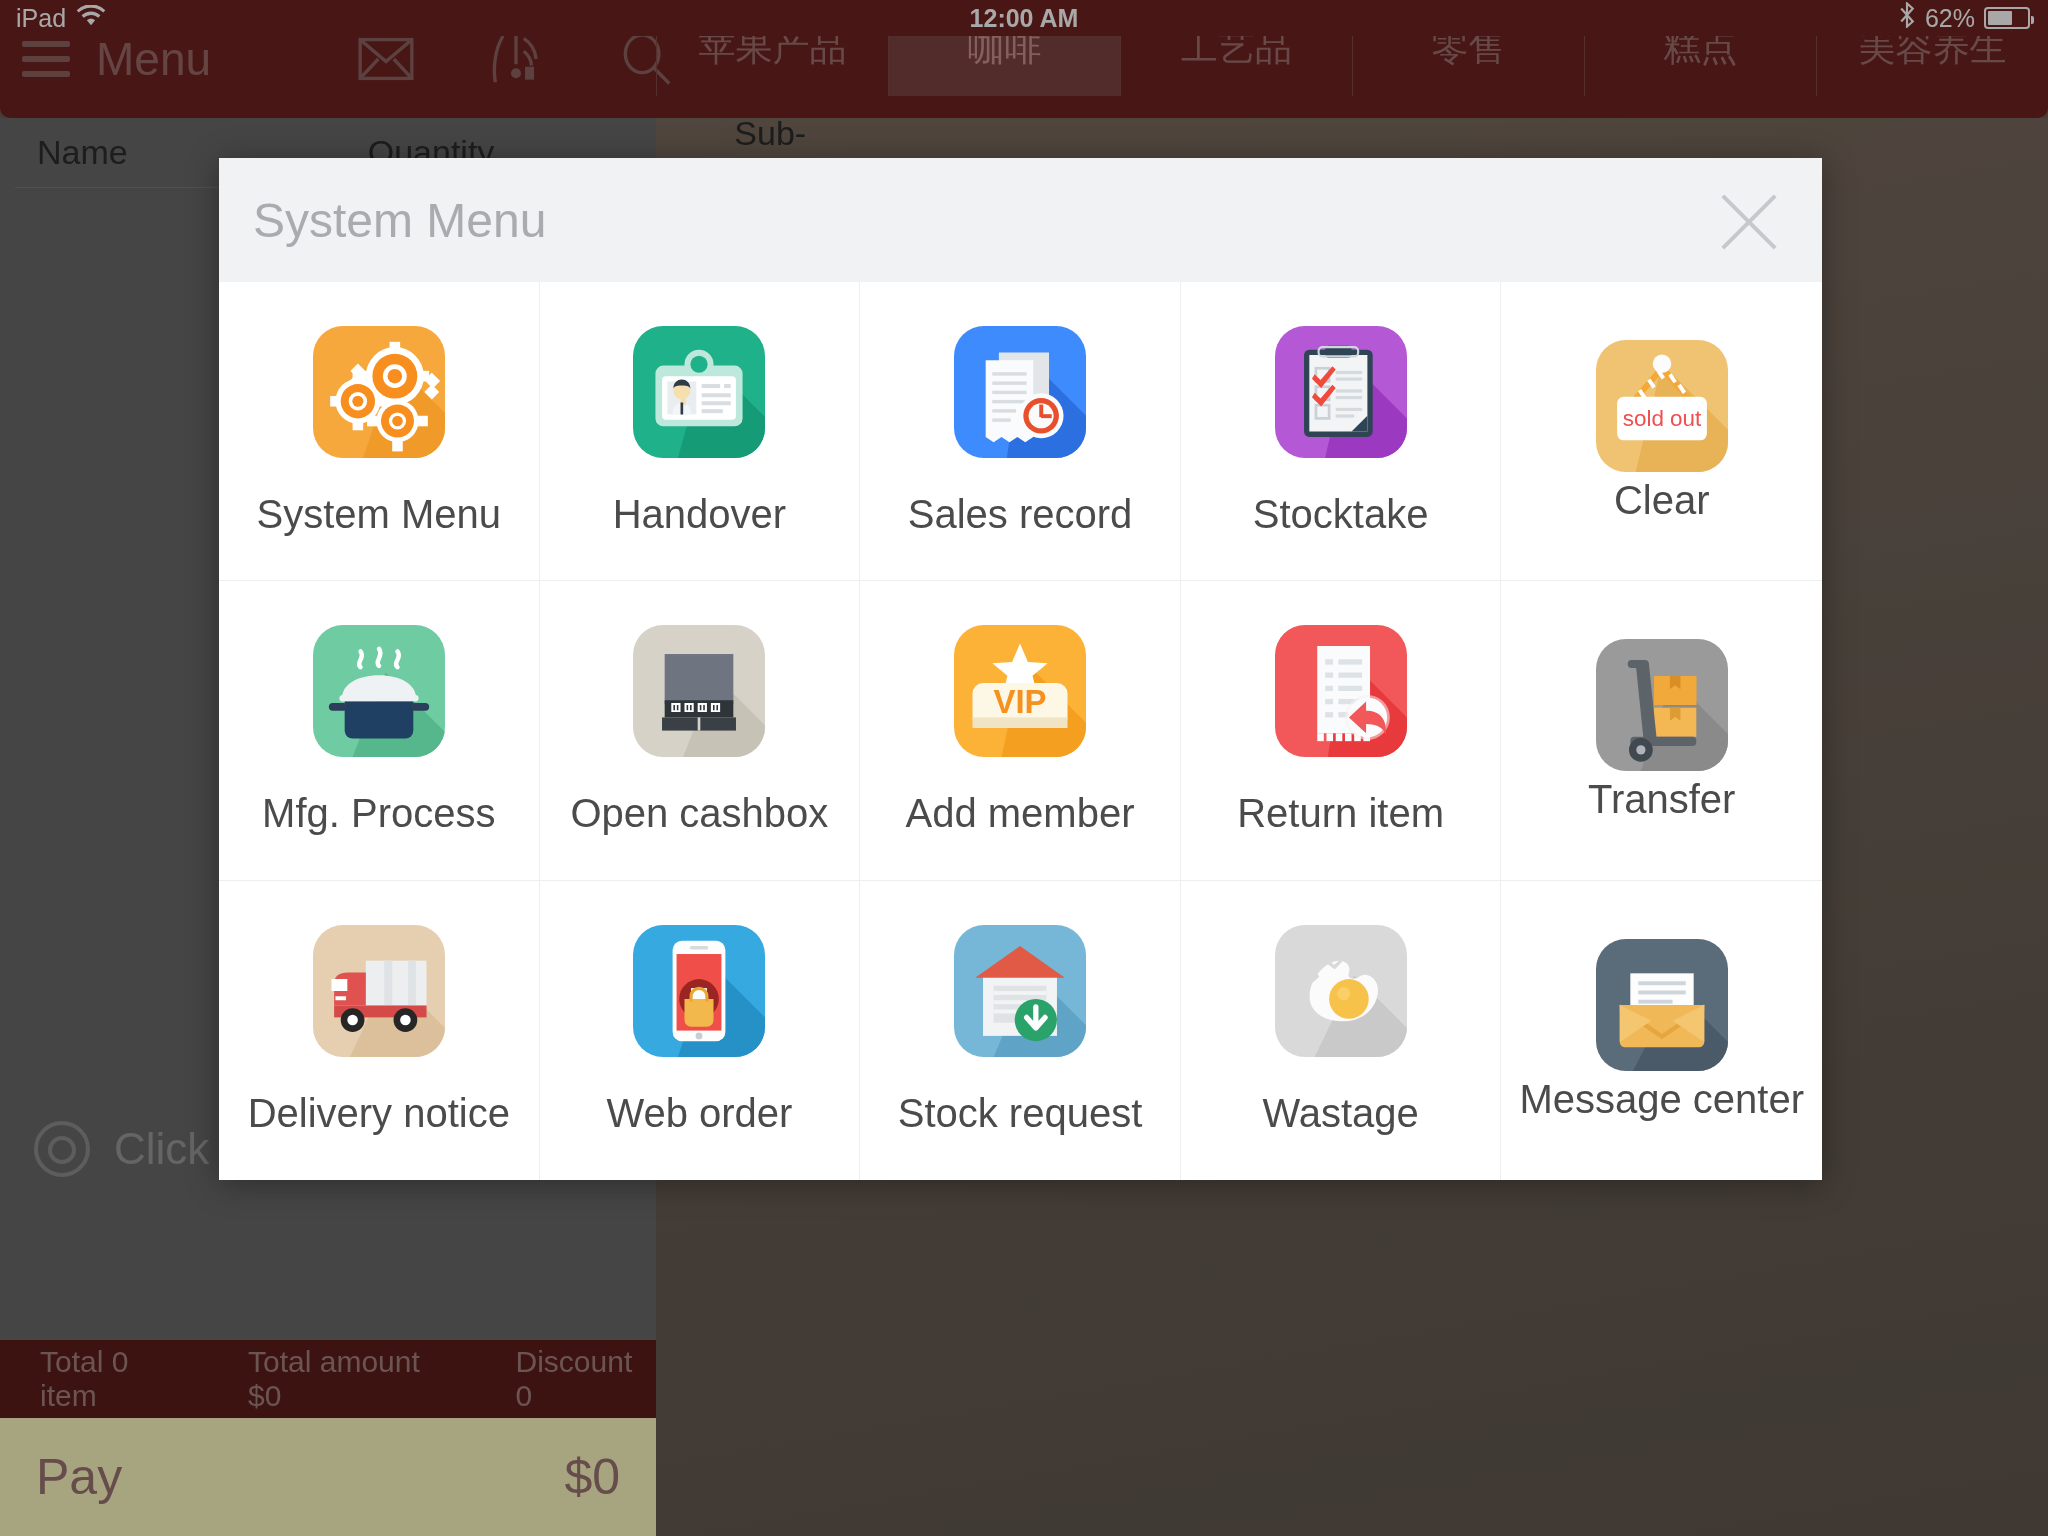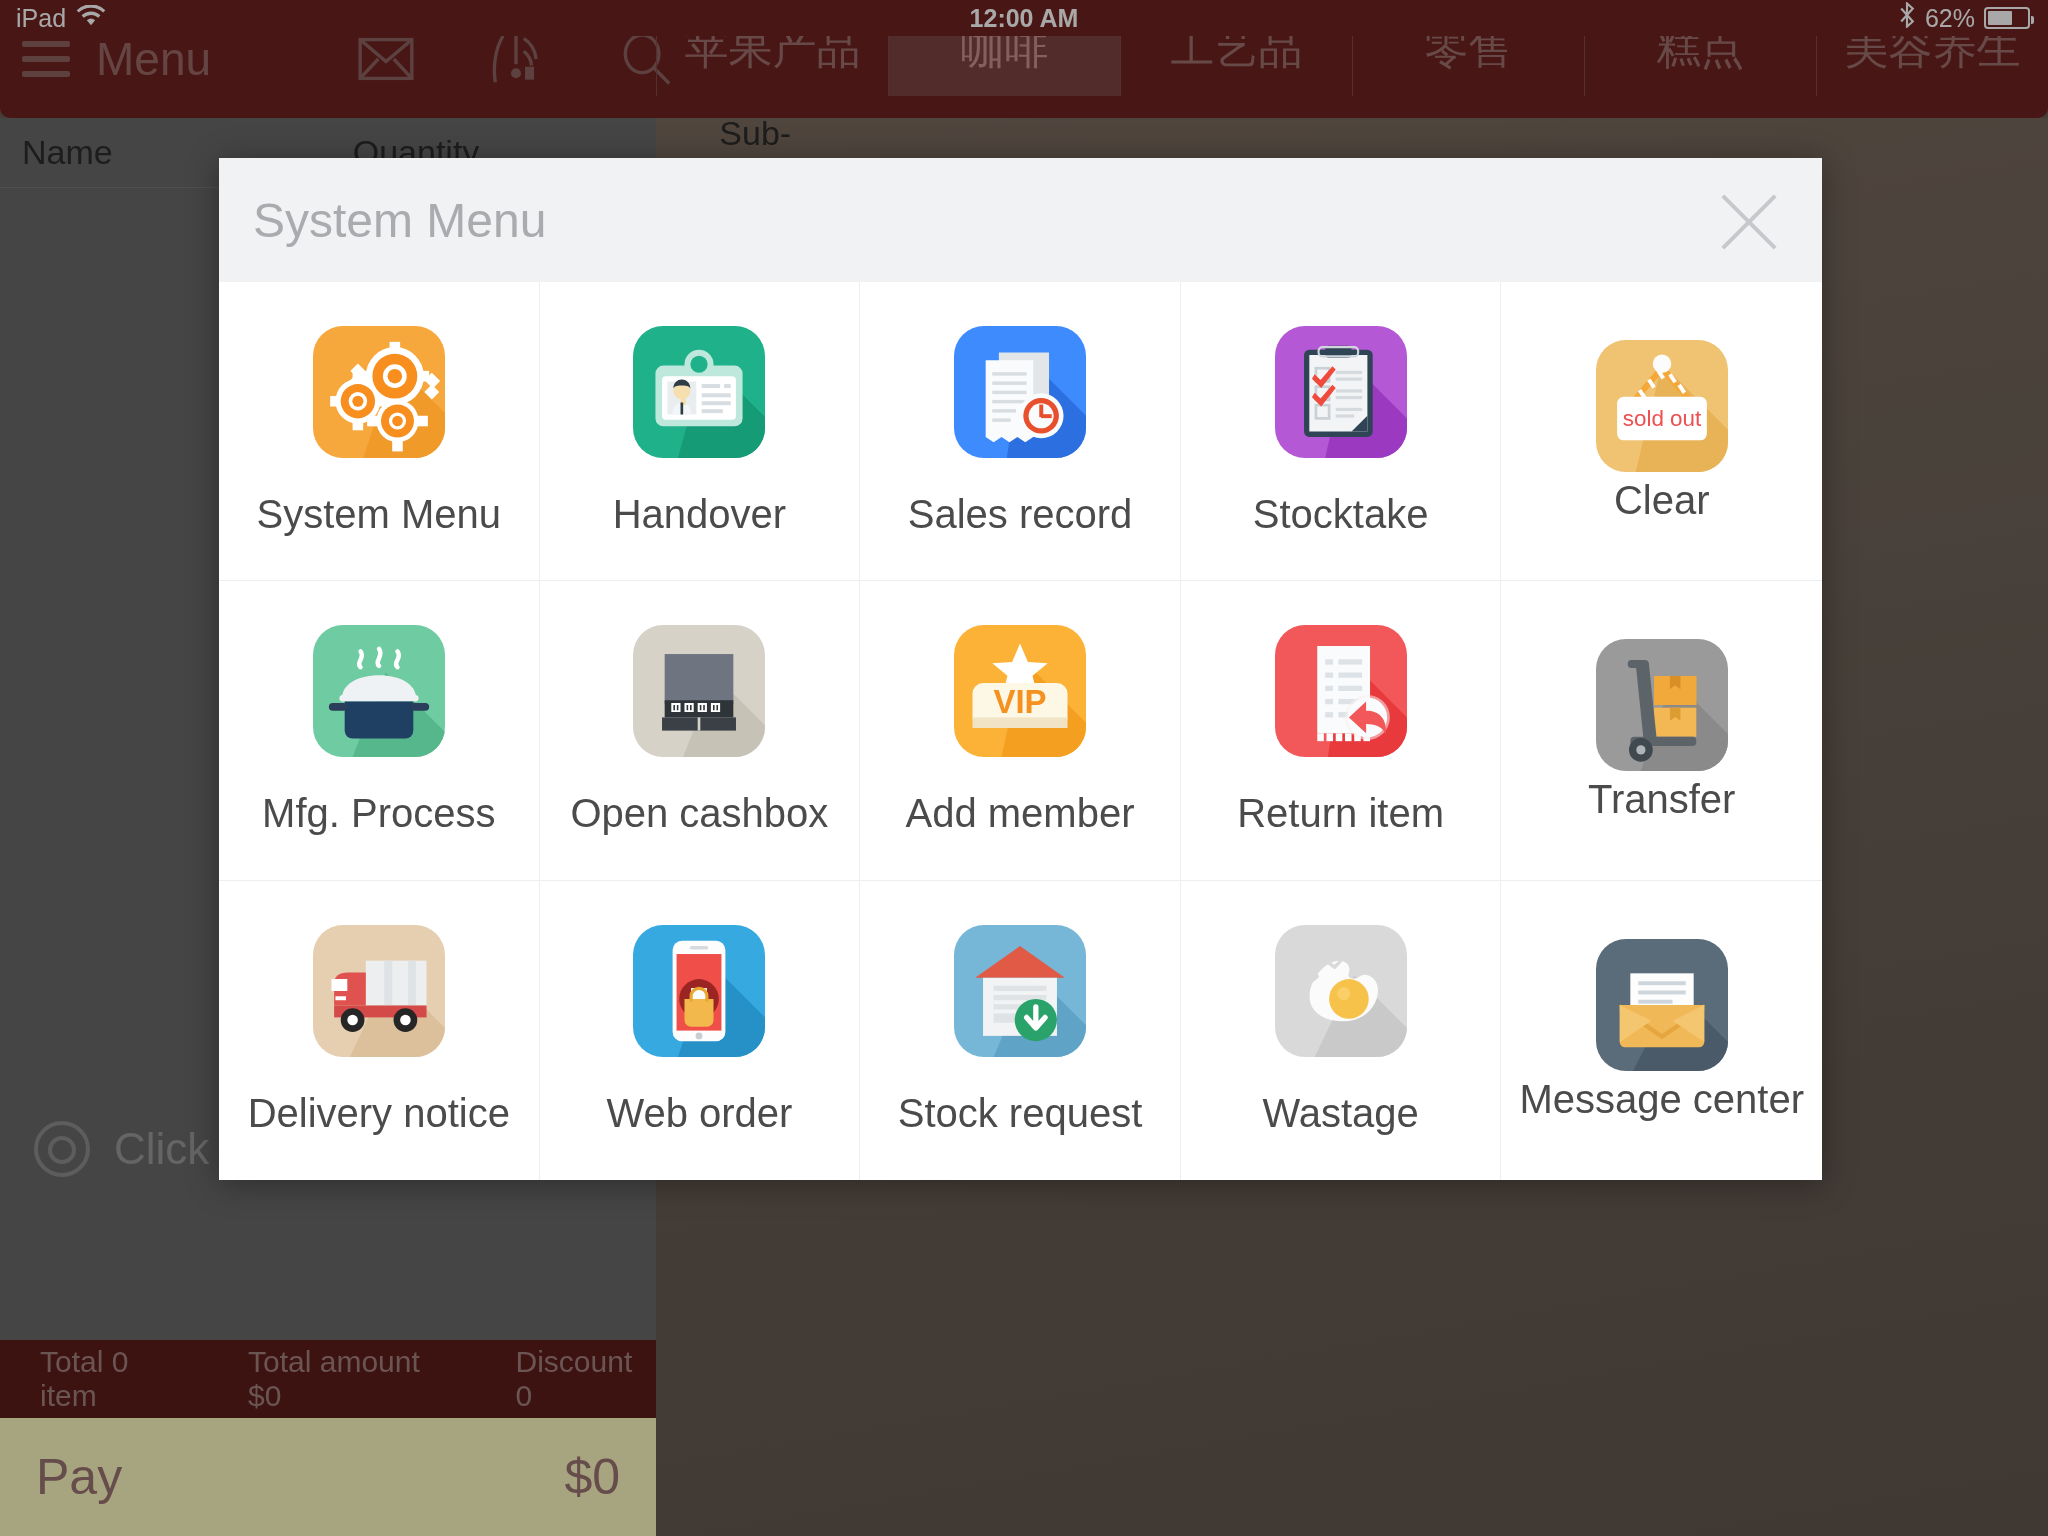--- a/index.html
+++ b/index.html
@@ -36,31 +36,31 @@
   .burger { width:48px; height:36px; display:flex; flex-direction:column;
             justify-content:space-between; }
   .burger span { display:block; height:6px; background:#8f6260; border-radius:2px; }
   .nav-title { color:#9a6a67; font-size:46px; }
   .nav-icons { display:flex; align-items:center; gap:68px; margin-left:118px; }
   .nav-ico { width:62px; height:62px; color:#8c6361; }
   .nav-ico svg { width:100%; height:100%; }
 
   .cats { display:flex; height:118px; position:absolute; right:0; top:0; }
   .cat { width:232px; height:96px; display:flex; align-items:center;
-         justify-content:center; font-size:44px; color:#9d706d;
+         justify-content:center; font-size:37px; color:#9d706d;
          border-left:1px solid #814a47; }
   .cat.active { background:#7d4340; color:#c9908d; }
 
   .left-panel {
     position:absolute; left:0; top:118px; width:656px; bottom:0;
     background:#6a6a6a;
   }
   .lp-head { height:70px; display:flex; align-items:center;
              padding:0 22px; color:#2c2c2c; font-size:34px; gap:240px;
-             border-bottom:1px solid #7a7a7a; }
+             border-bottom:1px solid #7a7a7a;margin-left:15px; }
   .lp-click { position:absolute; left:0; top:1090px; width:656px; height:118px;
               display:flex; align-items:center; gap:24px; padding-left:34px;
               color:#9a9a9a; font-size:44px; }
   .lp-click .av { width:56px; height:56px; border:4px solid #8d8d8d;
                   border-radius:50%; position:relative; }
   .lp-click .av::after { content:""; position:absolute; left:50%; top:11px;
      transform:translateX(-50%); width:20px; height:20px; border:4px solid #8d8d8d;
      border-radius:50%; }
   .lp-totals { position:absolute; left:0; bottom:118px; width:656px; height:78px;
                background:#5d1e1c; display:flex; align-items:center;

